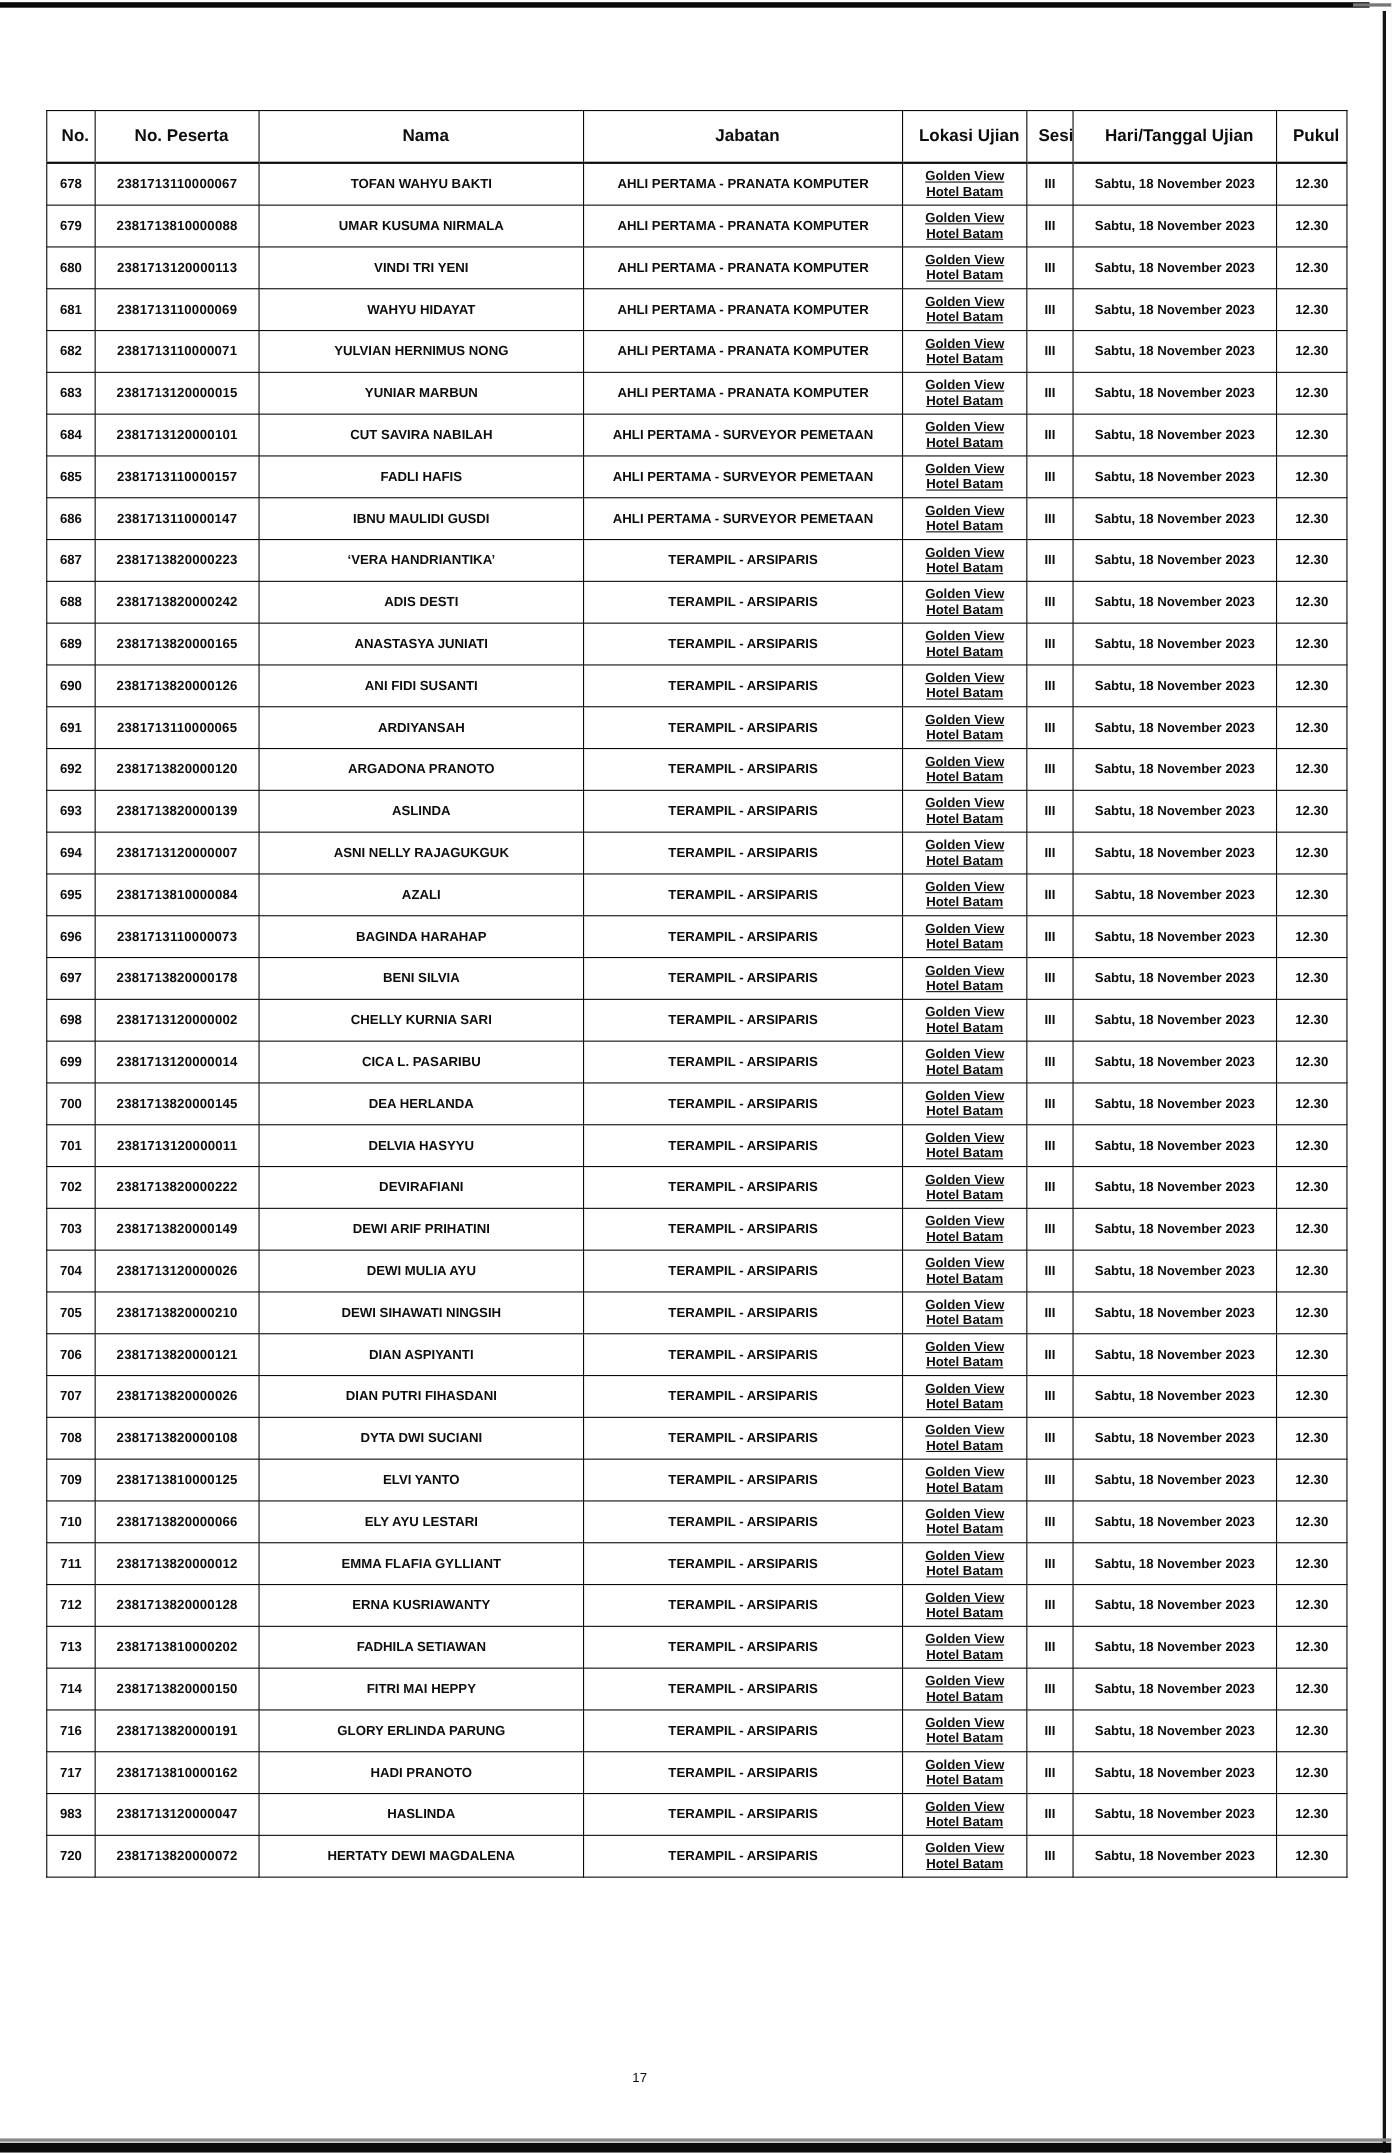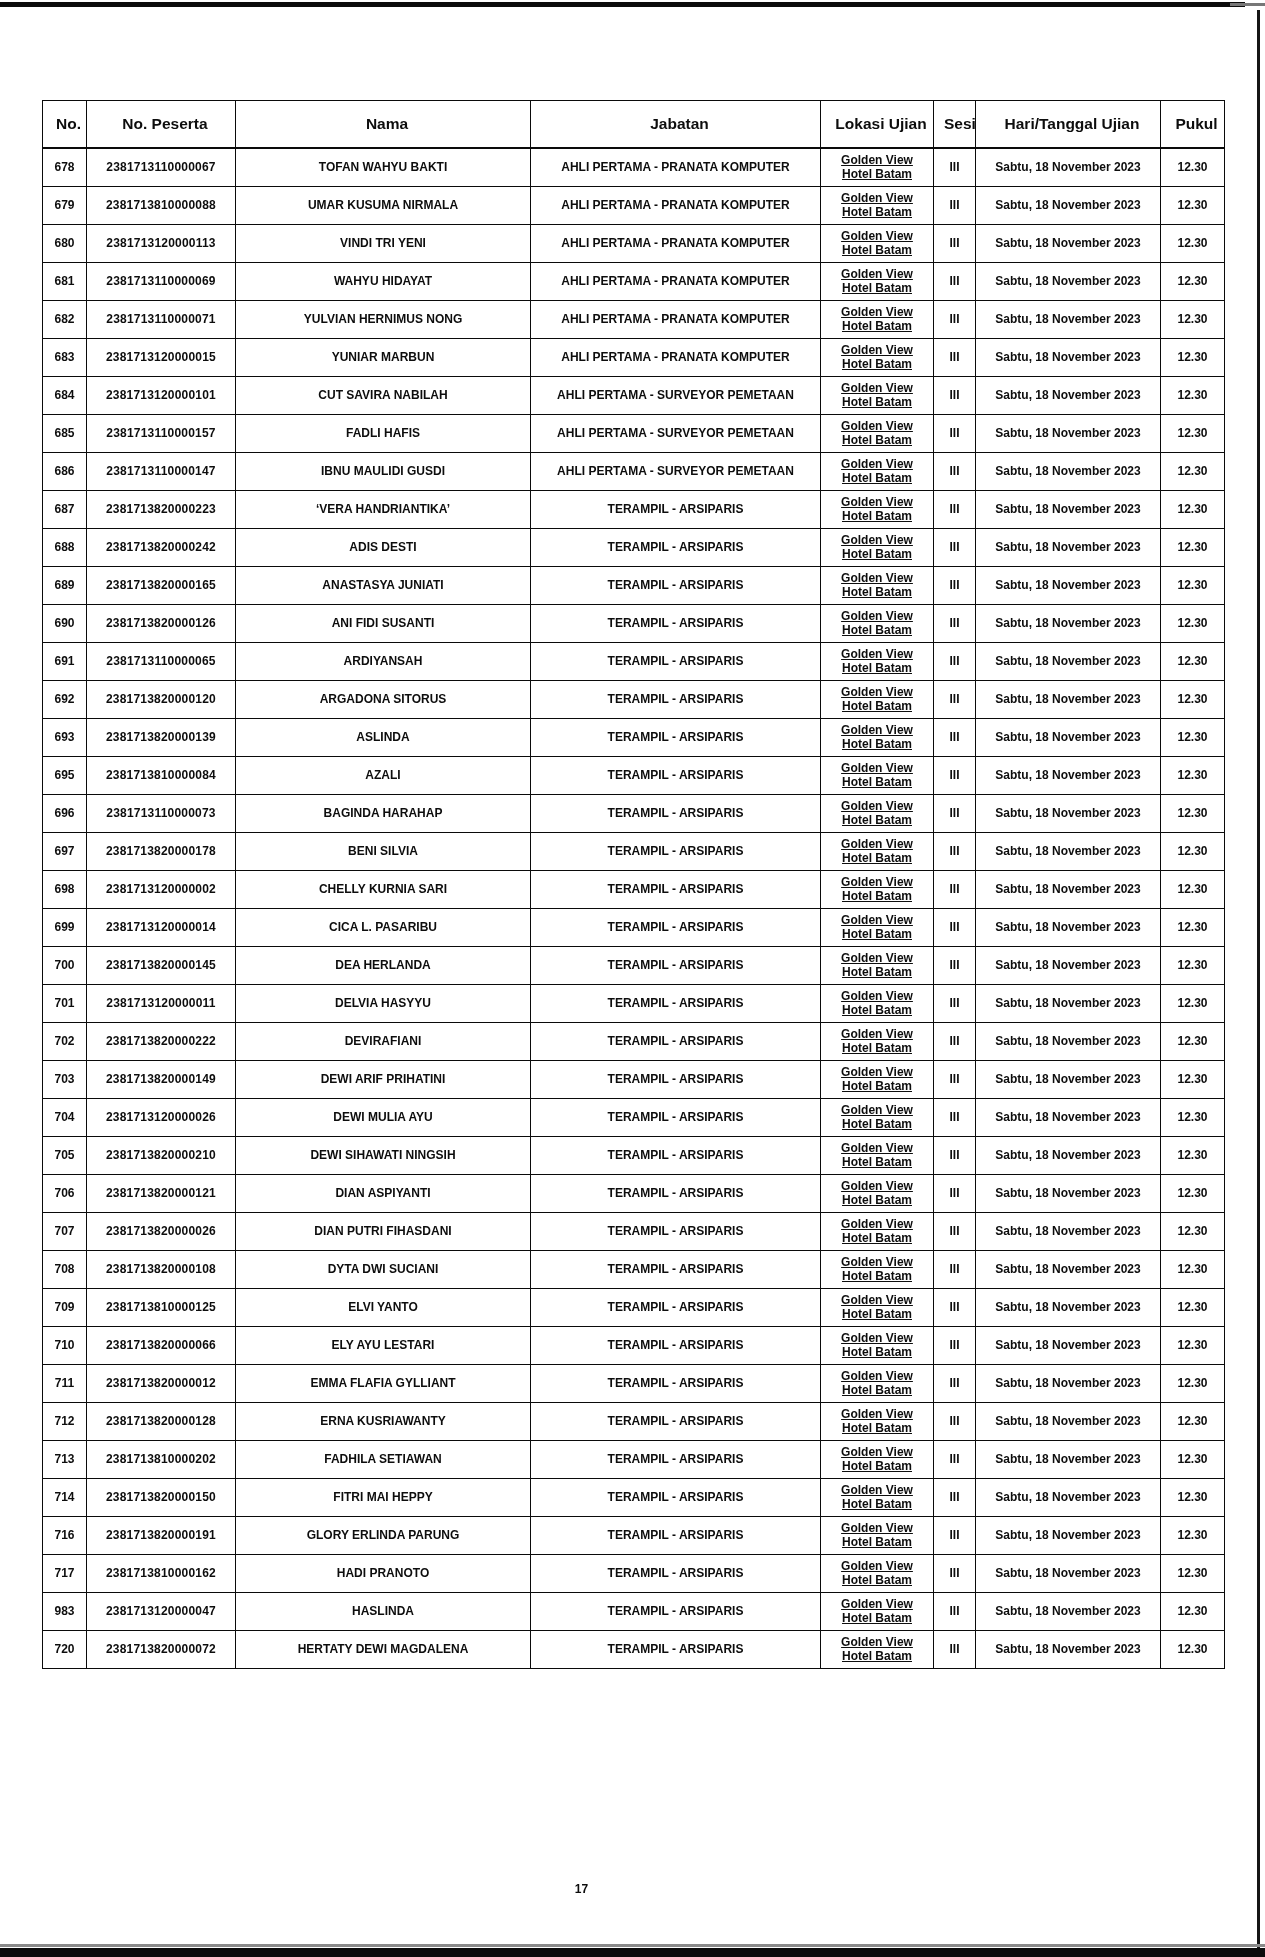--- a/index.html
+++ b/index.html
@@ -76,21 +76,21 @@
   td.c-lokasi { font-size: 11.5px; line-height: 1.25; text-decoration: underline; }
   td.c-sesi { font-size: 11.5px; }
   td.c-hari { font-size: 12.5px; }
   td.c-pukul { font-size: 12.5px; }
   .page-number {
     position: absolute;
     left: 0; top: 1882px;
     width: 1163px;
     text-align: center;
     font-size: 12px;
-    font-weight: 700;
+    font-weight: 400;
   }
 </style>
 </head>
 <body>
 
 <div class="page">
 
   <div class="scan-bar-top"></div>
   <div class="scan-bar-top-tail"></div>
   <div class="scan-line-right"></div>
@@ -297,34 +297,47 @@
             <div>Golden View</div>
             <div>Hotel Batam</div>
           </td>
           <td class="c-sesi">III</td>
           <td class="c-hari">Sabtu, 18 November 2023</td>
           <td class="c-pukul">12.30</td>
         </tr>
         <tr>
           <td class="c-no">692</td>
           <td class="c-peserta">2381713820000120</td>
-          <td class="c-nama">ARGADONA SITORUS</td>
+          <td class="c-nama">ARGADONA PRANOTO</td>
           <td class="c-jabatan">TERAMPIL - ARSIPARIS</td>
           <td class="c-lokasi">
             <div>Golden View</div>
             <div>Hotel Batam</div>
           </td>
           <td class="c-sesi">III</td>
           <td class="c-hari">Sabtu, 18 November 2023</td>
           <td class="c-pukul">12.30</td>
         </tr>
         <tr>
           <td class="c-no">693</td>
           <td class="c-peserta">2381713820000139</td>
           <td class="c-nama">ASLINDA</td>
+          <td class="c-jabatan">TERAMPIL - ARSIPARIS</td>
+          <td class="c-lokasi">
+            <div>Golden View</div>
+            <div>Hotel Batam</div>
+          </td>
+          <td class="c-sesi">III</td>
+          <td class="c-hari">Sabtu, 18 November 2023</td>
+          <td class="c-pukul">12.30</td>
+        </tr>
+        <tr>
+          <td class="c-no">694</td>
+          <td class="c-peserta">2381713120000007</td>
+          <td class="c-nama">ASNI NELLY RAJAGUKGUK</td>
           <td class="c-jabatan">TERAMPIL - ARSIPARIS</td>
           <td class="c-lokasi">
             <div>Golden View</div>
             <div>Hotel Batam</div>
           </td>
           <td class="c-sesi">III</td>
           <td class="c-hari">Sabtu, 18 November 2023</td>
           <td class="c-pukul">12.30</td>
         </tr>
         <tr>

